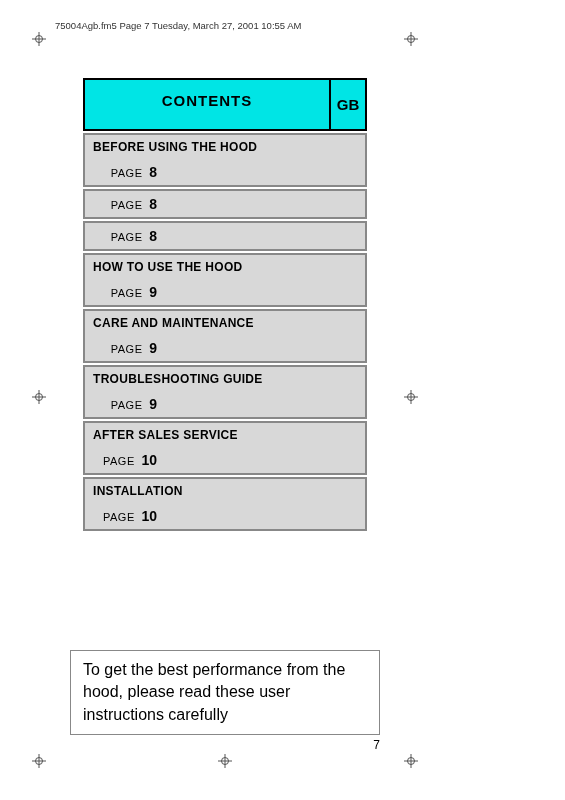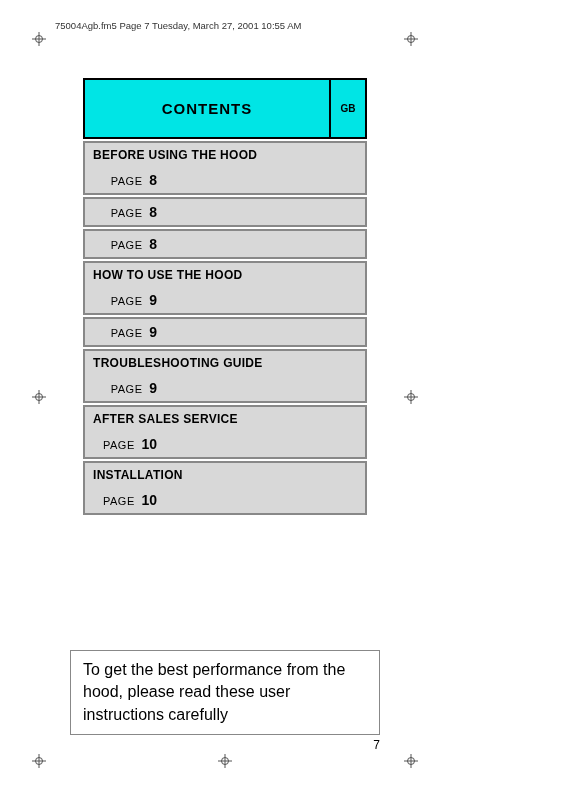--- a/index.html
+++ b/index.html
@@ -77,35 +77,35 @@
     .contents-header {
       display: flex;
       width: 100%;
       margin-bottom: 2px;
     }
 
     .contents-title-cell {
       flex: 1;
       background: #00e5e5;
       border: 2px solid #000;
-      padding: 20px 8px;
+      padding: 12px 8px;
       font-size: 15px;
       font-weight: 900;
       color: #000;
       text-align: center;
       letter-spacing: 1px;
     }
 
     .contents-gb-cell {
       width: 36px;
       background: #00e5e5;
       border: 2px solid #000;
       border-left: none;
       padding: 16px 4px;
-      font-size: 10px;
+      font-size: 15px;
       font-weight: 900;
       color: #000;
       text-align: center;
       display: flex;
       align-items: center;
       justify-content: center;
     }
 
     
     .toc-row {
@@ -242,20 +242,21 @@
 
     <div class="toc-row">
       <div class="toc-label">HOW TO USE THE HOOD</div>
       <div class="toc-page">
         <span class="page-word">PAGE</span>
         &nbsp;<span class="page-num">9</span>
       </div>
     </div>
 
     <div class="toc-row">
+      <div class="toc-label">CARE AND MAINTENANCE</div>
       <div class="toc-page">
         <span class="page-word">PAGE</span>
         &nbsp;<span class="page-num">9</span>
       </div>
     </div>
 
     <div class="toc-row">
       <div class="toc-label">TROUBLESHOOTING GUIDE</div>
       <div class="toc-page">
         <span class="page-word">PAGE</span>

